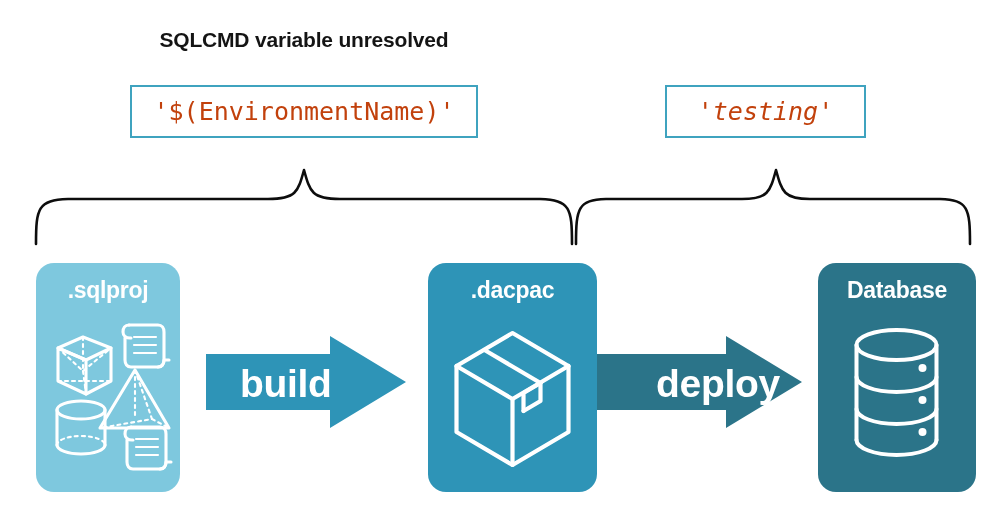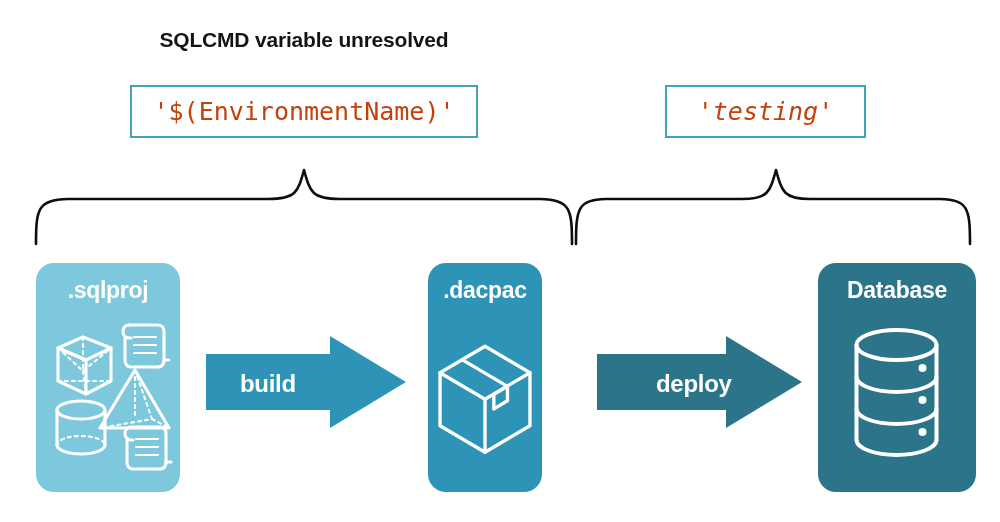--- a/index.html
+++ b/index.html
@@ -88,41 +88,41 @@
     white-space: nowrap;
   }
   .artifact-art {
     position: absolute;
     left: 0;
     top: 52px;
     width: 100%;
   }
 
   #card-sqlproj  { left: 36px;  top: 263px; width: 144px; height: 229px; background: #7EC8DE; }
-  #card-dacpac   { left: 428px; top: 263px; width: 114px; height: 229px; background: #2E94B7; }
+  #card-dacpac   { left: 428px; top: 263px; width: 169px; height: 229px; background: #2E94B7; }
   #card-database { left: 818px; top: 263px; width: 158px; height: 229px; background: #2B7489; }
 
   
   .flow-arrow {
     position: absolute;
     overflow: visible;
   }
   #arrow-build  { left: 206px; top: 336px; }
   #arrow-deploy { left: 597px; top: 336px; }
   .arrow-label {
     position: absolute;
     top: 0;
     left: 0;
     width: 100%;
     height: 100%;
     display: flex;
     align-items: center;
     font-family: "Liberation Sans", sans-serif;
     font-weight: bold;
-    font-size: 24px;
+    font-size: 39px;
     color: #ffffff;
     letter-spacing: -0.3px;
     white-space: nowrap;
     pointer-events: none;
   }
   #arrow-build .arrow-label  { padding-left: 34px; }
   #arrow-deploy .arrow-label { padding-left: 28px; margin-left: 31px; }
 </style>
 </head>
 <body>

